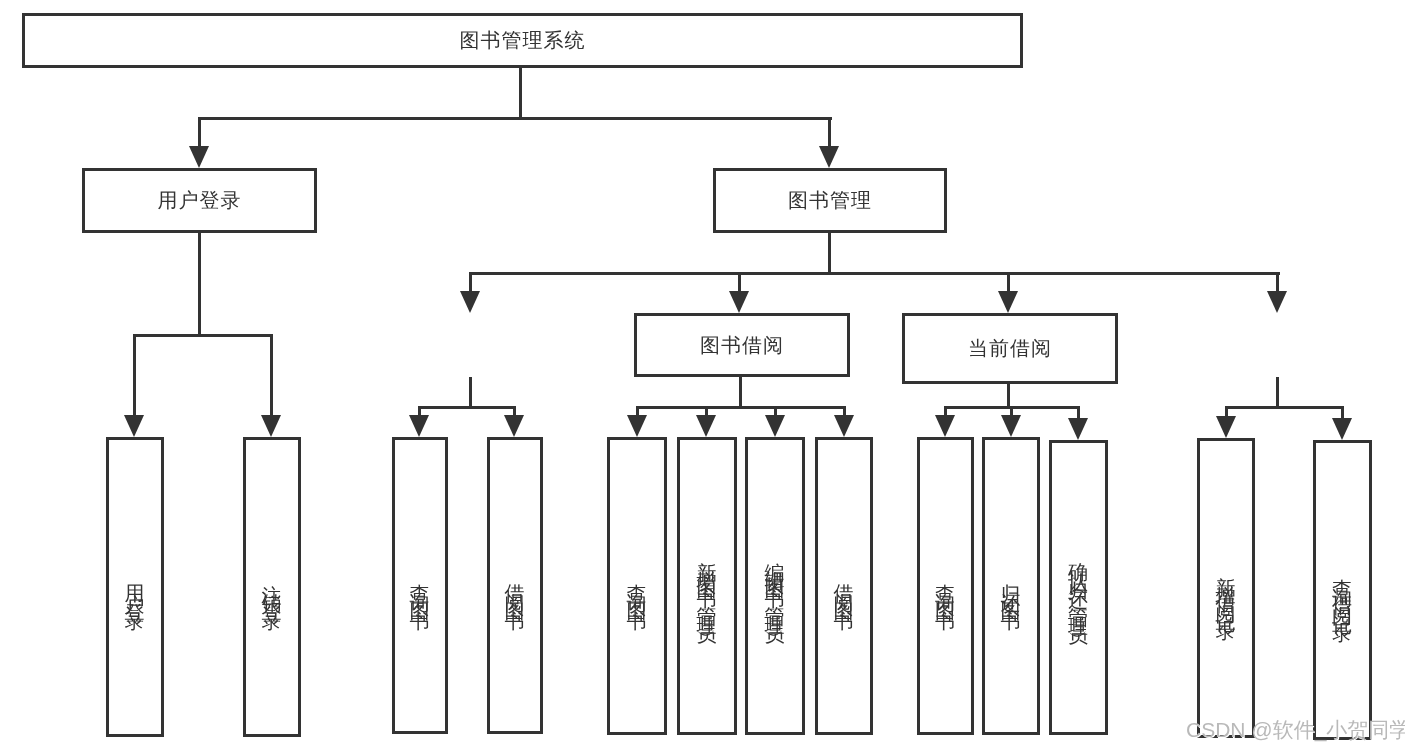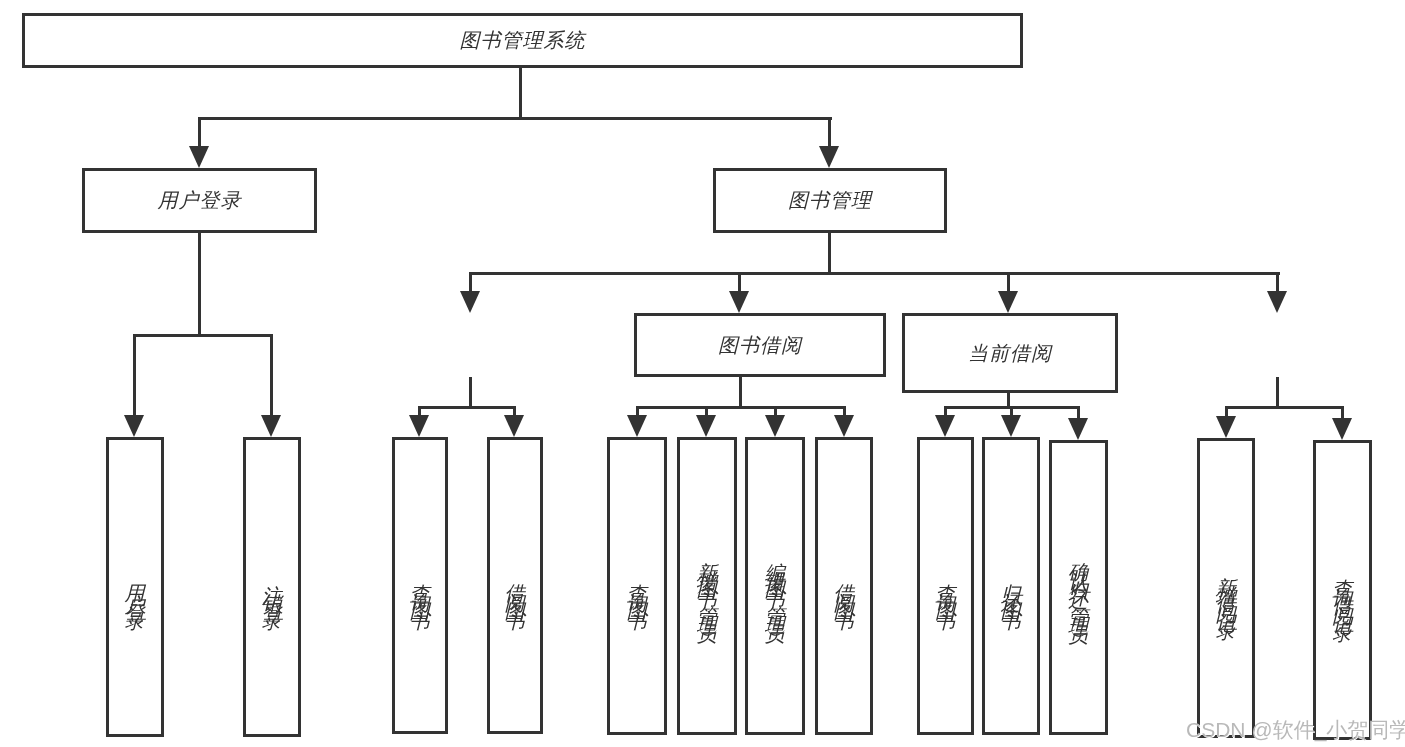--- a/index.html
+++ b/index.html
@@ -26,21 +26,20 @@
     position: absolute;
     border: 3px solid var(--border);
     background: var(--background);
     display: flex;
     align-items: center;
     justify-content: center;
     color: var(--text);
     font-size: 20px;
     letter-spacing: 1px;
     z-index: 2;
-    font-style: italic;
   }
   .vbox {
     border-width: 3px;
     writing-mode: vertical-rl;
     text-orientation: mixed;
     letter-spacing: 9px;
     font-size: 20px;
     line-height: 1;
   }
   .vbox span { display: inline-block; }
@@ -76,24 +75,24 @@
     <span>图书管理系统</span>
   </div>
 
   <div class="box" style="left:82px;top:168px;width:235px;height:65px">
     <span>用户登录</span>
   </div>
   <div class="box" style="left:713px;top:168px;width:234px;height:65px">
     <span>图书管理</span>
   </div>
 
-  <div class="box" style="left:634px;top:313px;width:252px;height:64px">
+  <div class="box" style="left:634px;top:313px;width:216px;height:64px">
     <span>图书借阅</span>
   </div>
-  <div class="box" style="left:902px;top:313px;width:216px;height:80px">
+  <div class="box" style="left:902px;top:313px;width:216px;height:71px">
     <span>当前借阅</span>
   </div>
 
   <div class="box vbox" style="left:106px;top:437px;width:58px;height:300px">
     <span>用户登录</span>
   </div>
   <div class="box vbox" style="left:243px;top:437px;width:58px;height:300px">
     <span>注销登录</span>
   </div>
 

